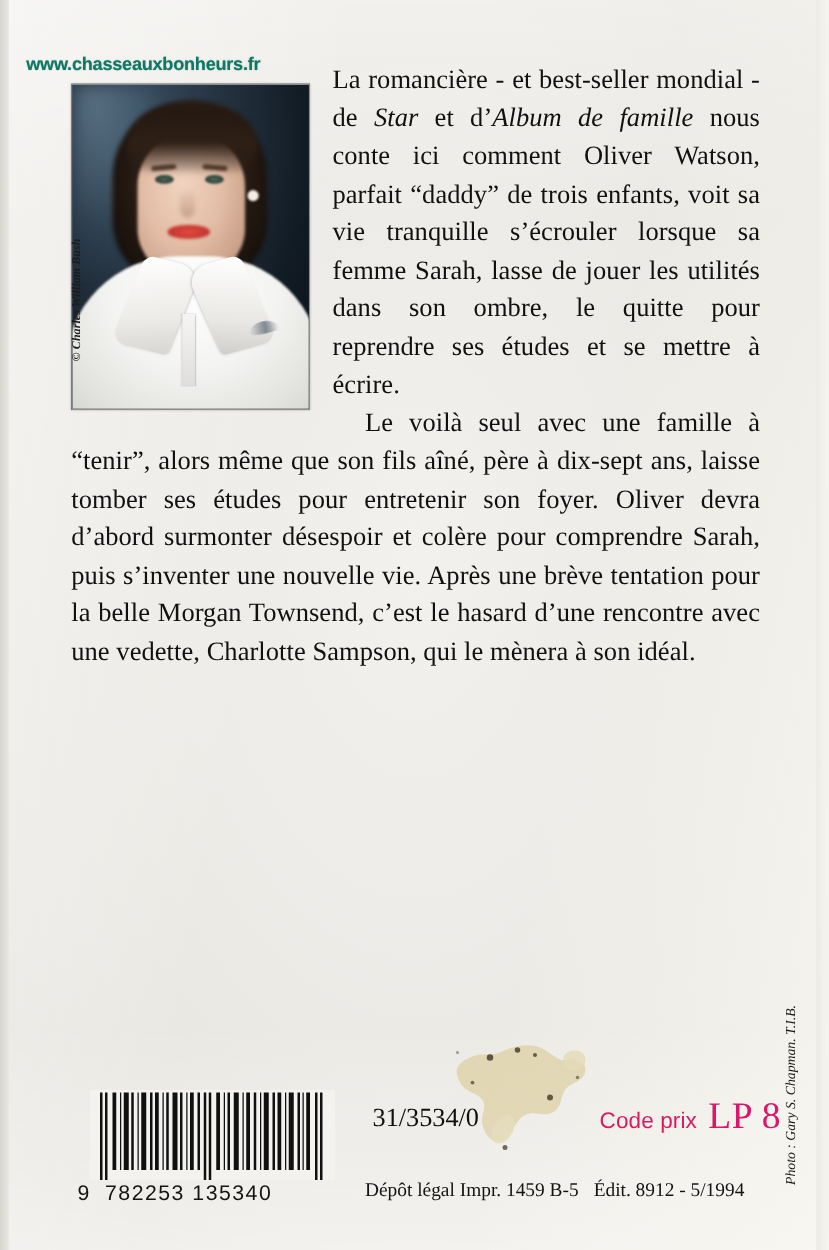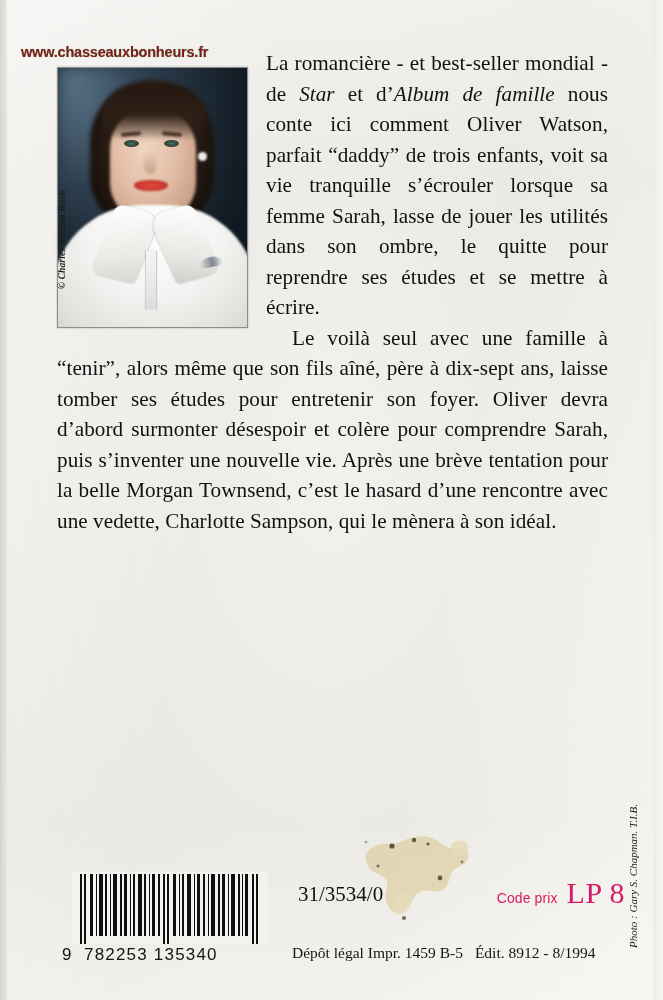--- a/index.html
+++ b/index.html
@@ -41,21 +41,21 @@
 
   
   #watermark {
     position: absolute;
     left: 21px;
     top: 44px;
     font-family: "Liberation Sans", "DejaVu Sans", sans-serif;
     font-size: 14.5px;
     font-weight: 700;
     letter-spacing: -0.2px;
-    color: #7f1d1d;
+    color: #0f766e;
     text-shadow: 0 0 1px rgba(10,120,10,0.55);
     z-index: 40;
     white-space: nowrap;
   }
 
   
   #photo-block {
     position: absolute;
     left: 40px;
     top: 62px;
@@ -295,21 +295,21 @@
     position: absolute;
     right: 38px;
     top: 878px;
     display: flex;
     align-items: baseline;
     gap: 9px;
     z-index: 6;
   }
   #price-label {
     font-family: "Liberation Sans", "DejaVu Sans", sans-serif;
-    font-size: 14px;
+    font-size: 18px;
     color: #d81b60;
     letter-spacing: 0.1px;
   }
   #price-code {
     font-family: "Liberation Serif", "DejaVu Serif", serif;
     font-weight: 400;
     font-size: 30px;
     color: #d8186a;
     letter-spacing: 0.5px;
     line-height: 1;
@@ -433,16 +433,16 @@
   </div>
 
   <div id="ref-number">31/3534/0</div>
 
   <div id="price-group">
     <span id="price-label">Code prix</span>
     <span id="price-code">LP 8</span>
   </div>
 
   <div id="legal-line">
-    <span>Dépôt légal Impr. 1459 B-5</span><span class="gap"></span><span>Édit. 8912 - 8/1994</span>
+    <span>Dépôt légal Impr. 1459 B-5</span><span class="gap"></span><span>Édit. 8912 - 5/1994</span>
   </div>
 
 </div>
 
 </body></html>

